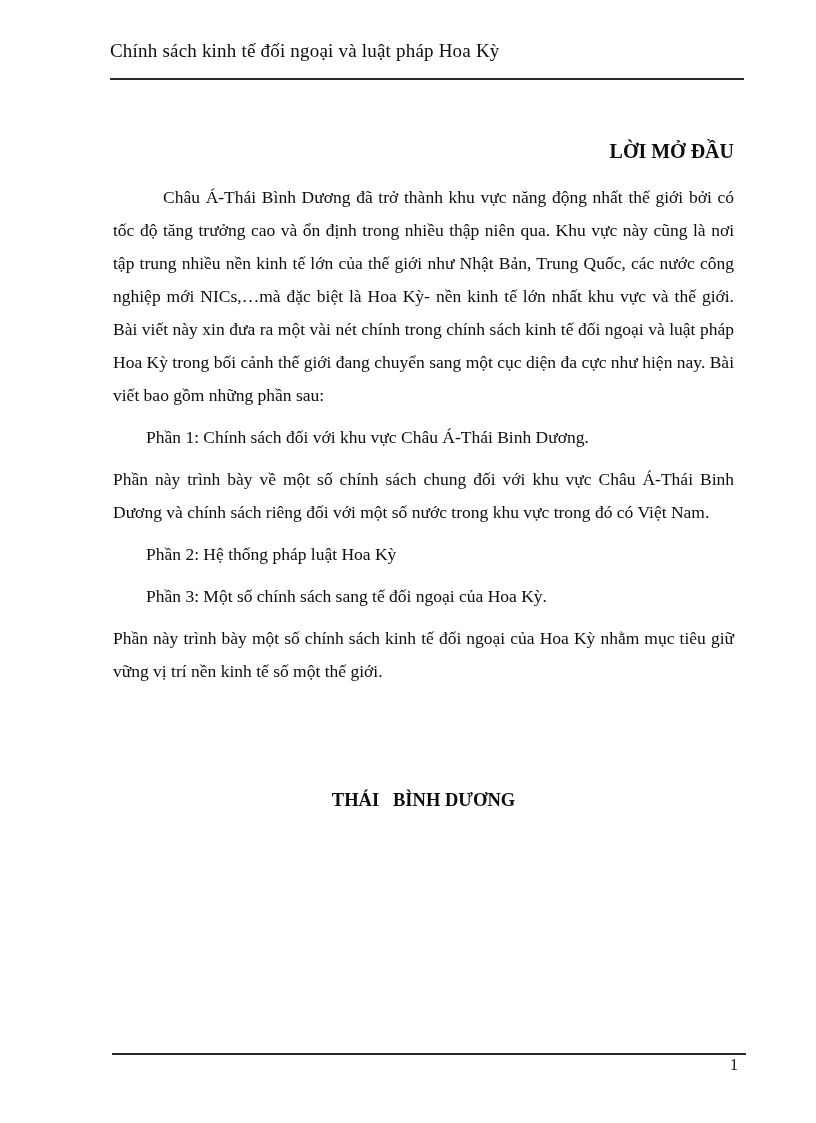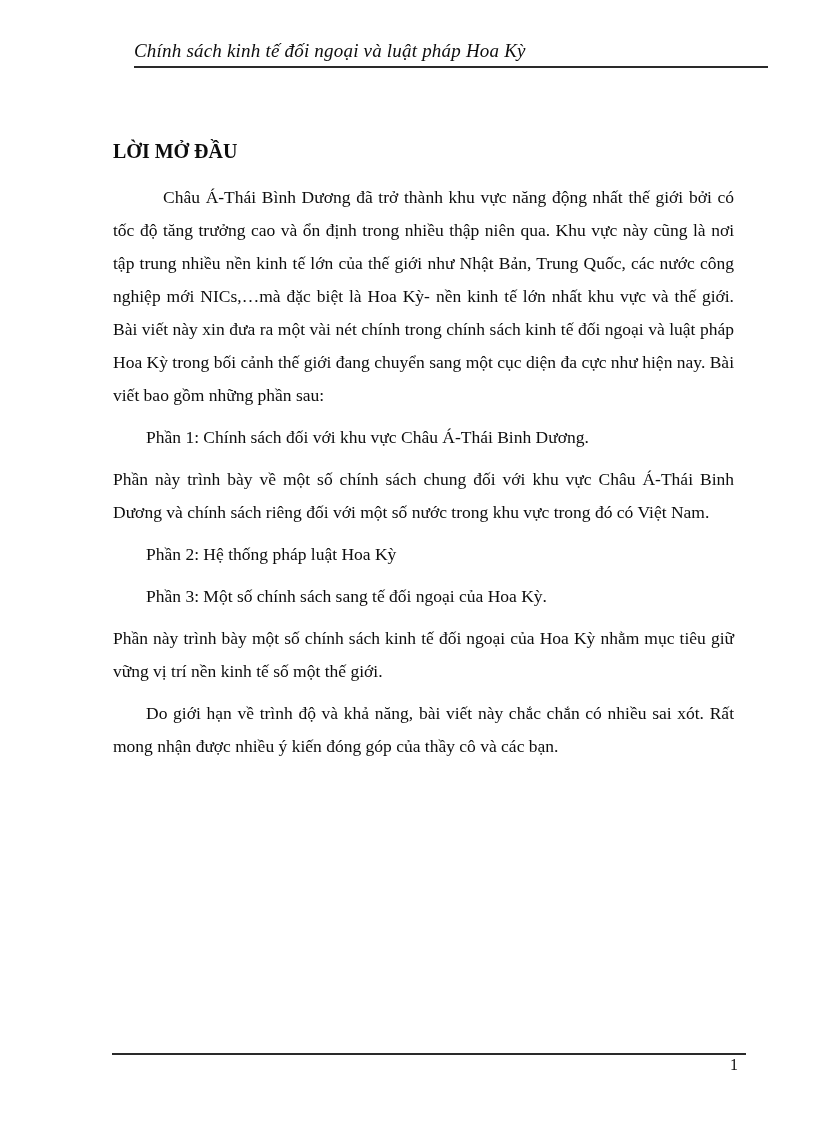--- a/index.html
+++ b/index.html
@@ -15,32 +15,30 @@
     font-family: "Liberation Serif", "DejaVu Serif", serif;
     color: #0d0d0d;
     overflow: hidden;
   }
   .running-header {
     position: absolute;
     left: 110px;
     top: 40px;
     width: 634px;
     font-size: 19px;
-    font-style: italic;
-    padding-bottom: 4px;
+    padding-bottom: 16px;
     border-bottom: 2px solid #2a2a2a;
     letter-spacing: 0.2px;
-    margin-left: 24px;
   }
   .doc-title {
     position: absolute;
     left: 113px;
     top: 140px;
     width: 621px;
-    text-align: left;
+    text-align: right;
     font-weight: bold;
     font-size: 20px;
   }
   .body-flow {
     position: absolute;
     left: 113px;
     top: 181px;
     width: 621px;
     font-size: 17.5px;
     line-height: 33px;
@@ -94,24 +92,24 @@
 
     <p>Phần này trình bày về một số chính sách chung đối với khu vực Châu Á-Thái Binh Dương và chính sách riêng đối với một số nước trong khu vực trong đó có Việt Nam.</p>
 
     <p class="indent-sm">Phần 2: Hệ thống pháp luật Hoa Kỳ</p>
 
 
     <p class="indent-sm">Phần 3: Một số chính sách sang tế đối ngoại của Hoa Kỳ.</p>
 
     <p>Phần này trình bày một số chính sách kinh tế đối ngoại của Hoa Kỳ nhằm mục tiêu giữ vững vị trí nền kinh tế số một thế giới.</p>
 
-    <p class="indent-sm">Do giới hạn về trình độ và khả năng, bài viết này chắc chắn có nhiều sai xót. Rất mong nhận được nhiều ý kiến đóng góp của thầy cô và các bạn.</p>
 
 
     <div class="section-heading">
+      <div>THÁI   BÌNH DƯƠNG</div>
     </div>
 
   </div>
 
   <div class="footer-rule"></div>
 
   <div class="page-number">1</div>
 
 </div>
 

